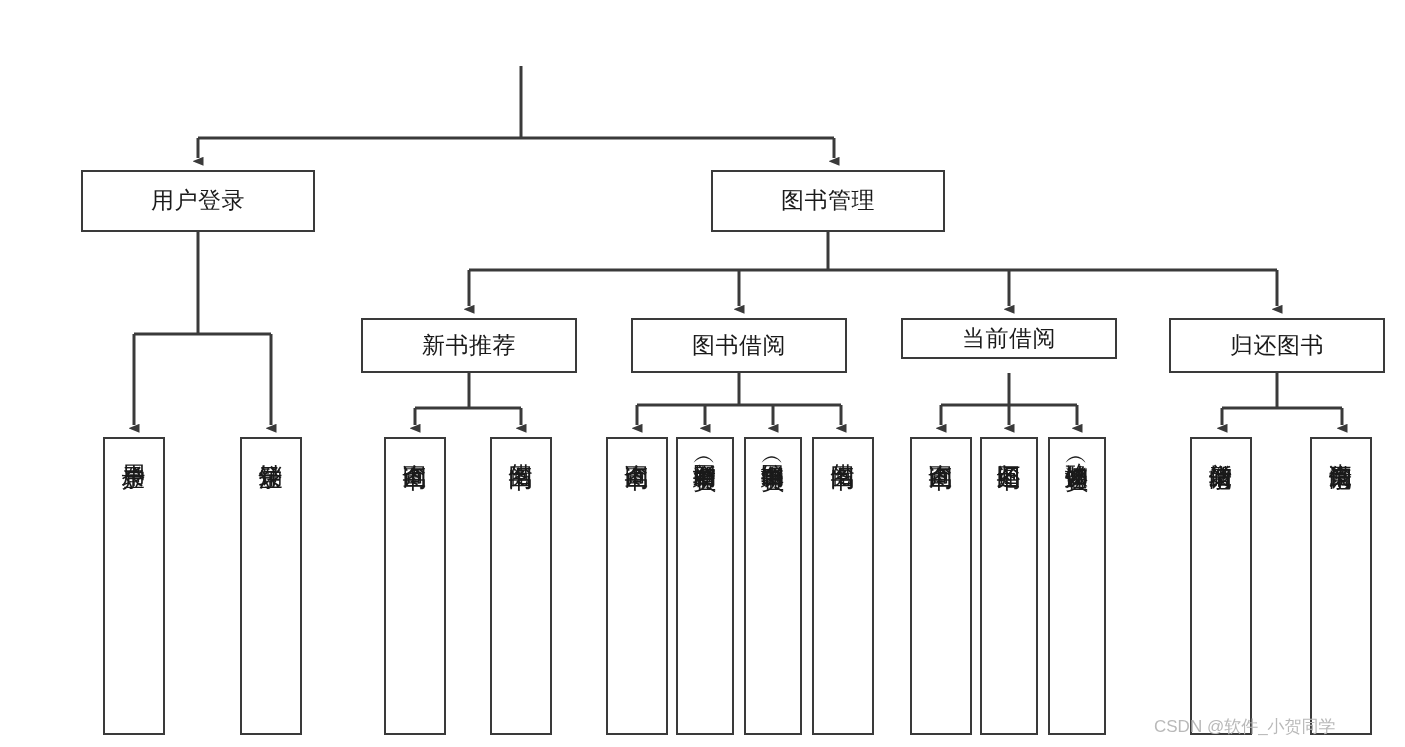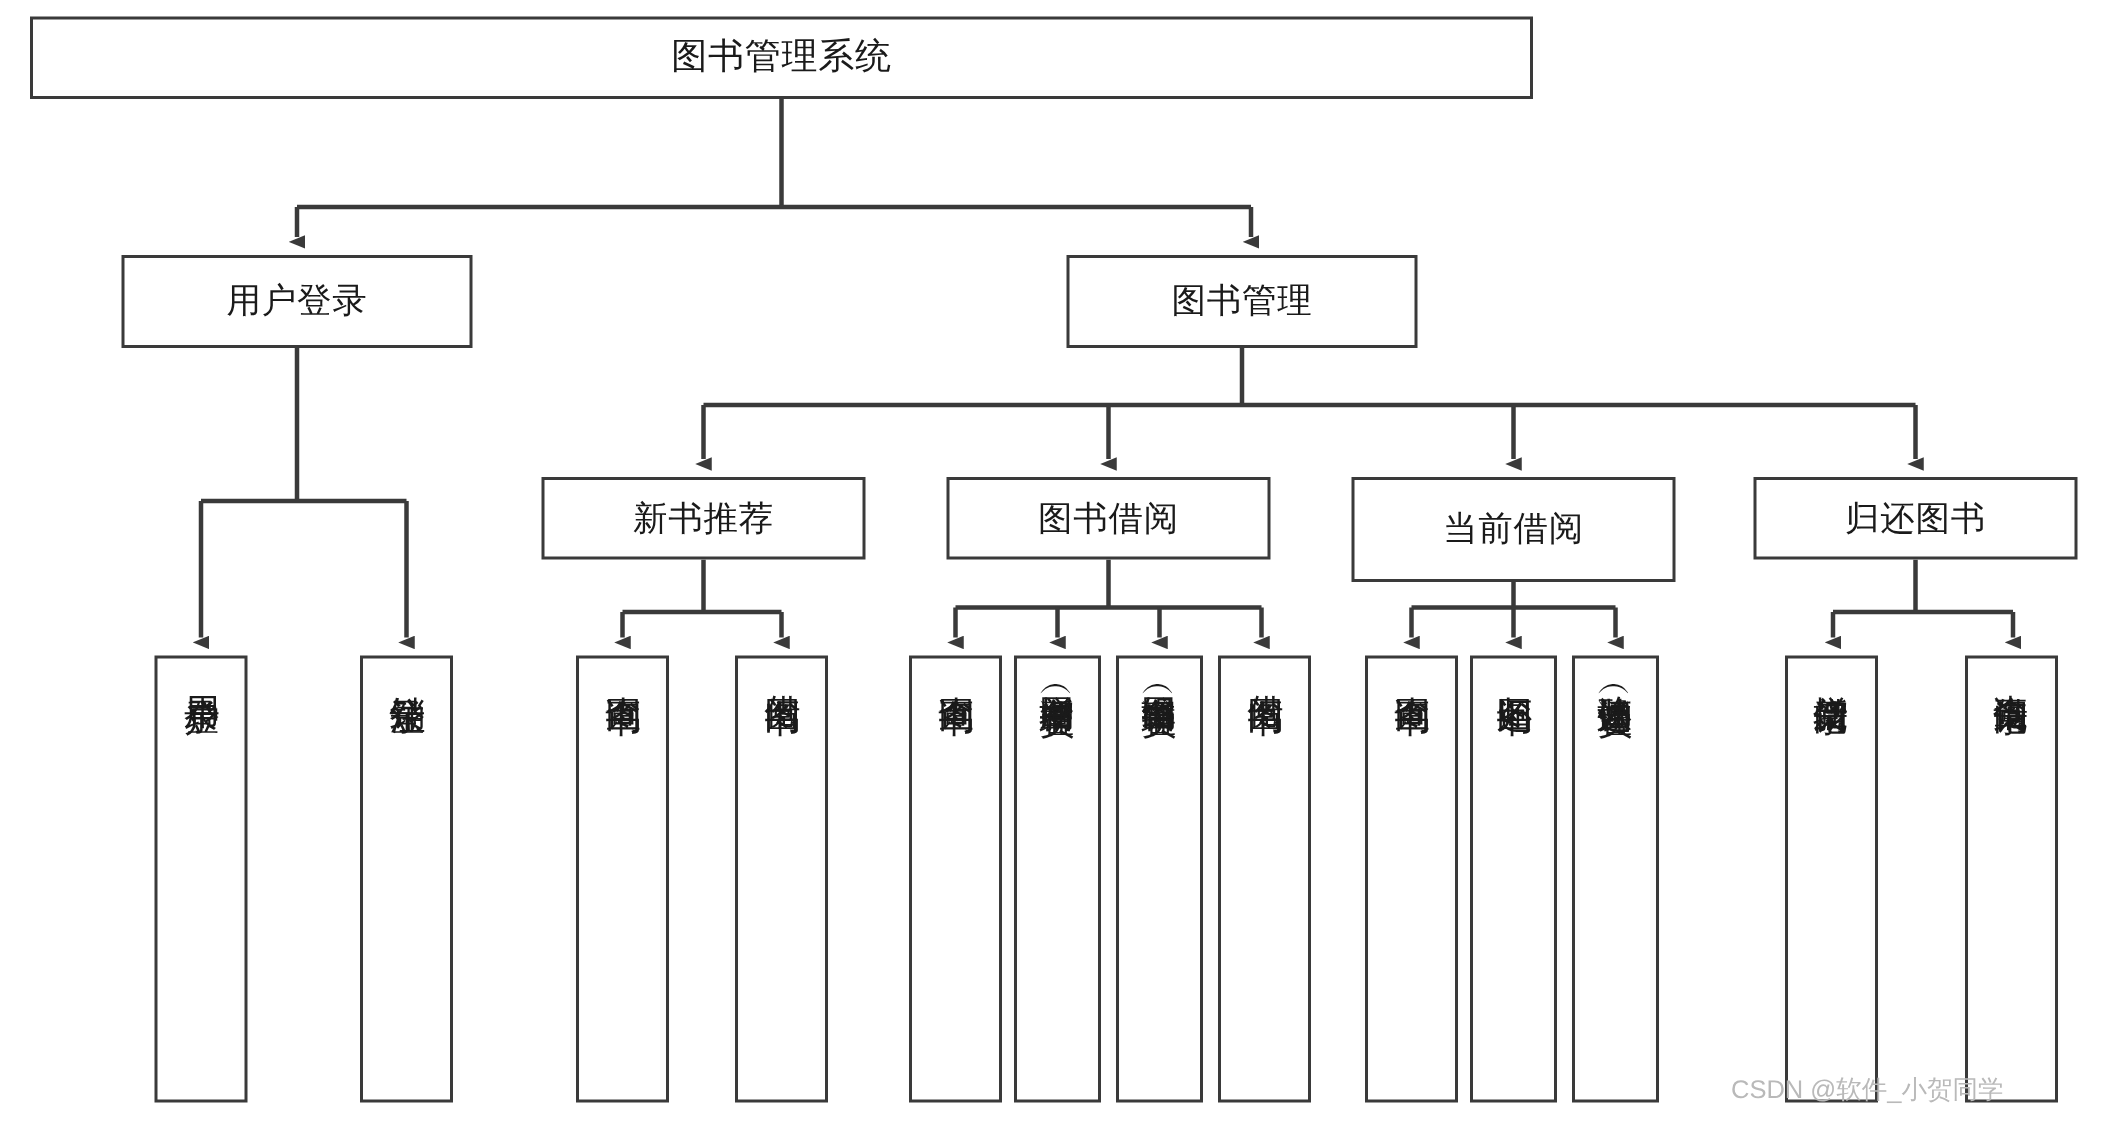--- a/index.html
+++ b/index.html
@@ -123,38 +123,35 @@
       <path d="M1009,405 L1009,425" marker-end="url(#arrow)"></path>
       <path d="M1077,405 L1077,425" marker-end="url(#arrow)"></path>
 
       <path d="M1277,373 L1277,408"></path>
       <path d="M1222,408 L1342,408"></path>
       <path d="M1222,408 L1222,425" marker-end="url(#arrow)"></path>
       <path d="M1342,408 L1342,425" marker-end="url(#arrow)"></path>
     </g>
   </svg>
 
-  <div class="node horiz root" style="left:20px; top:11px; width:1002px; height:55px;">
-    <span class="lbl">图书管理系统</span>
-  </div>
 
   <div class="node horiz" style="left:81px; top:170px; width:234px; height:62px;">
     <span class="lbl">用户登录</span>
   </div>
   <div class="node horiz" style="left:361px; top:318px; width:216px; height:55px;">
     <span class="lbl">新书推荐</span>
   </div>
 
   <div class="node horiz" style="left:711px; top:170px; width:234px; height:62px;">
     <span class="lbl">图书管理</span>
   </div>
   <div class="node horiz" style="left:631px; top:318px; width:216px; height:55px;">
     <span class="lbl">图书借阅</span>
   </div>
-  <div class="node horiz" style="left:901px; top:318px; width:216px; height:70px;">
+  <div class="node horiz" style="left:901px; top:318px; width:216px; height:41px;">
     <span class="lbl">当前借阅</span>
   </div>
   <div class="node horiz" style="left:1169px; top:318px; width:216px; height:55px;">
     <span class="lbl">归还图书</span>
   </div>
 
   <div class="node vert" style="left:103px; top:437px; width:62px; height:298px;">
     <span class="lbl">用户登录</span>
   </div>
   <div class="node vert" style="left:240px; top:437px; width:62px; height:298px;">

